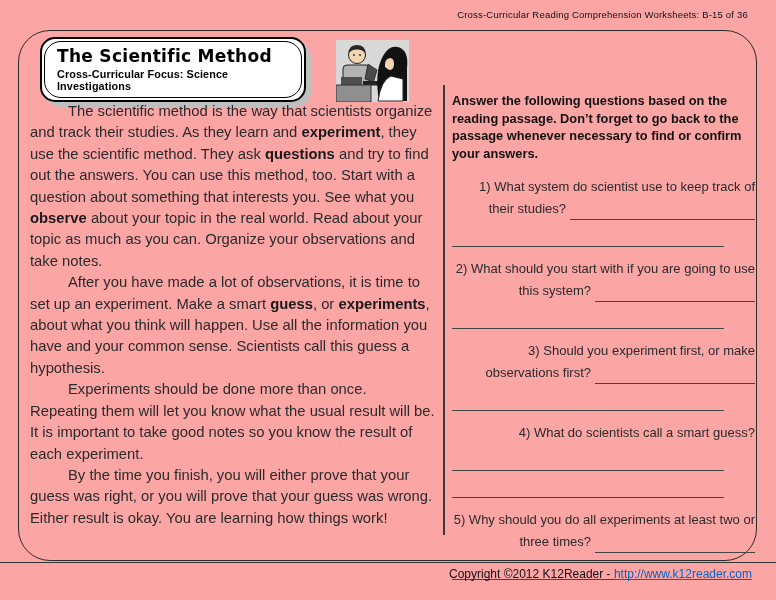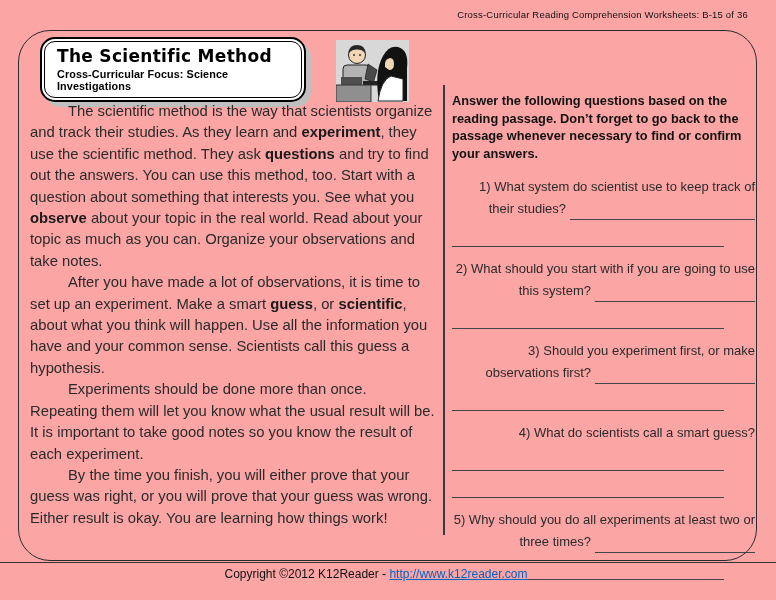--- a/index.html
+++ b/index.html
@@ -22,21 +22,21 @@
   }
 
   
   .title-box {
     position:absolute; left:40px; top:37px; width:266px;
     background:#fff; border:2.5px solid #000; border-radius:15px;
     box-shadow:5px 5px 0 0 #bfbfbf;
     padding:2px;
   }
   .title-box-inner {
-    border:1.3px solid #000; border-radius:11px; padding:4px 8px 5px 12px;
+    border:1.3px solid #000; border-radius:17px; padding:4px 8px 5px 12px;
   }
   .title-box h1 {
     font-size:17px; font-weight:bold; font-family:"DejaVu Sans","Liberation Sans",sans-serif;
     letter-spacing:.3px; color:#000;
   }
   .title-box h2 {
     font-size:10.8px; font-weight:bold; font-family:Liberation Sans, sans-serif;
     margin-top:2px; color:#000; letter-spacing:.1px;
   }
 
@@ -71,21 +71,21 @@
     vertical-align:bottom; margin-left:4px; max-width:100%;
   }
   .w185{width:185px;} .w160{width:160px;}
   .blank-line {
     height:27px; border-bottom:1.6px solid #444; width:272px;
   }
 
   
   .footer-rule { position:absolute; left:0; top:562px; width:776px; border-top:1.7px solid #333; }
   .footer-text {
-    position:absolute; left:0; top:567px; width:752px; text-align:center;
+    position:absolute; left:0; top:567px; width:752px; text-align:right;
     font-size:12px; color:#111;
   }
   .footer-link { color:#0563c1; text-decoration:underline; cursor:pointer; }
 </style>
 </head>
 <body>
 
 <div class="sheet">
 
   <div class="series-header">Cross-Curricular Reading Comprehension Worksheets: B-15 of 36</div>
@@ -124,21 +124,21 @@
 
       <path d="M42 61 Q45 40 55 36 L67 39 L67 61 Z" fill="#ffffff" stroke="#222" stroke-width="1"></path>
     </svg>
   </div>
 
 
   <div class="divider"></div>
 
   <div class="passage">
     <p><span>The scientific method is the way that scientists organize and track their studies. As they learn and </span><span class="b">experiment</span><span>, they use the scientific method. They ask </span><span class="b">questions</span><span> and try to find out the answers. You can use this method, too. Start with a question about something that interests you. See what you </span><span class="b">observe</span><span> about your topic in the real world. Read about your topic as much as you can. Organize your observations and take notes.</span></p>
-    <p><span>After you have made a lot of observations, it is time to set up an experiment. Make a smart </span><span class="b">guess</span><span>, or </span><span class="b">scientific</span><span>, about what you think will happen. Use all the information you have and your common sense. Scientists call this guess a hypothesis.</span></p>
+    <p><span>After you have made a lot of observations, it is time to set up an experiment. Make a smart </span><span class="b">guess</span><span>, or </span><span class="b">experiments</span><span>, about what you think will happen. Use all the information you have and your common sense. Scientists call this guess a hypothesis.</span></p>
     <p><span>Experiments should be done more than once. Repeating them will let you know what the usual result will be. It is important to take good notes so you know the result of each experiment.</span></p>
     <p><span>By the time you finish, you will either prove that your guess was right, or you will prove that your guess was wrong. Either result is okay. You are learning how things work!</span></p>
   </div>
 
   <div class="right-col">
     <div class="instructions">Answer the following questions based on the reading passage. Don’t forget to go back to the passage whenever necessary to find or confirm your answers.</div>
 
     <div class="questions">
 
       <div class="question">

